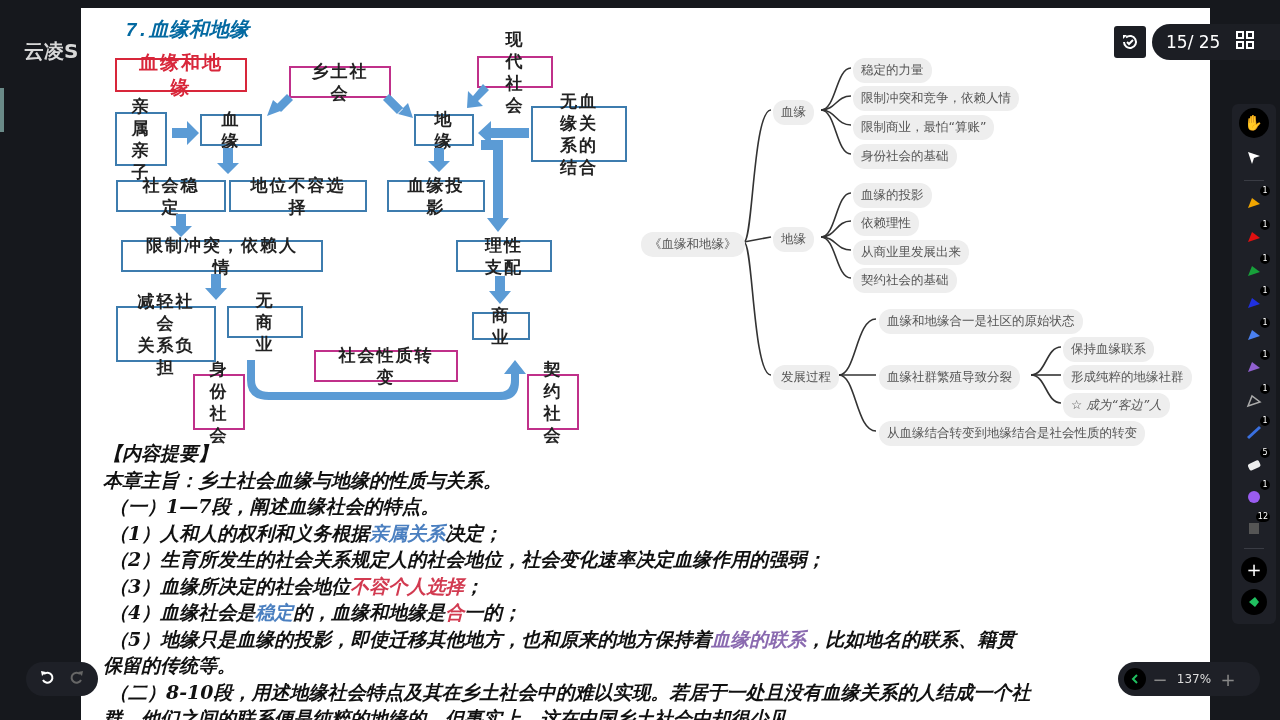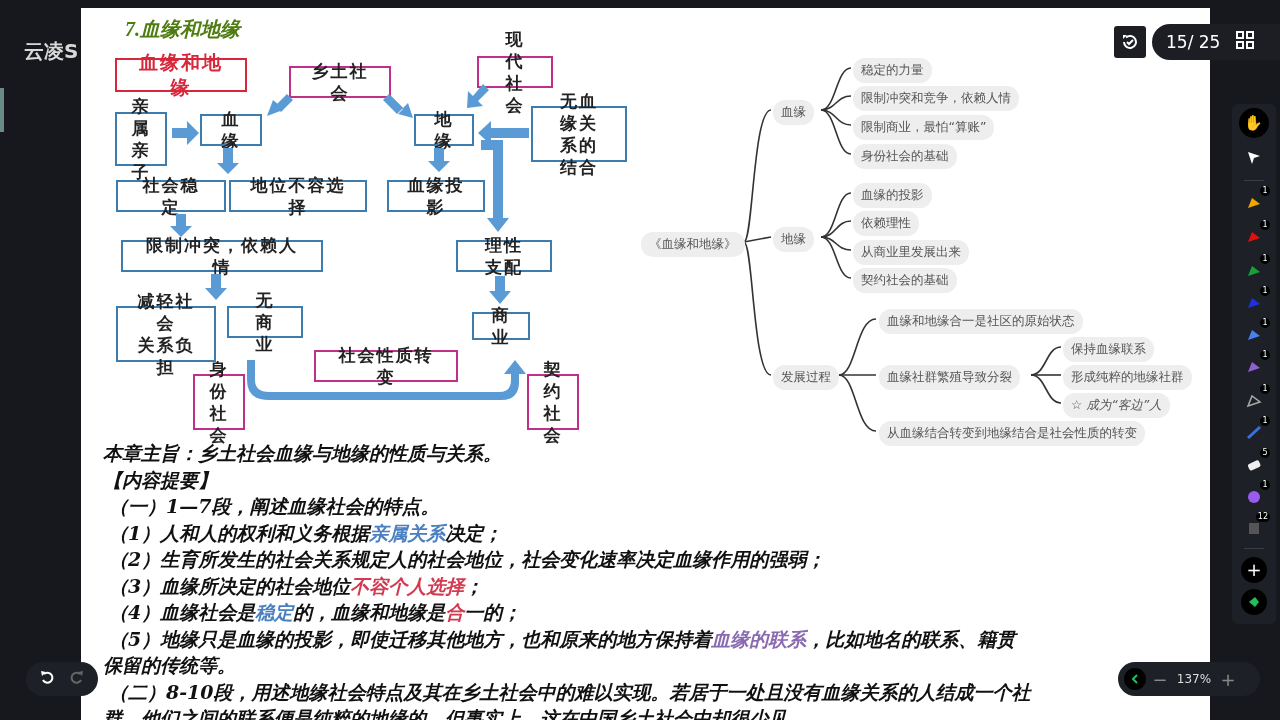--- a/index.html
+++ b/index.html
@@ -2,21 +2,21 @@
 <html><head>
 <meta charset="utf-8">
 <style>
   * { box-sizing: border-box; margin: 0; padding: 0; }
   html, body { width: 1280px; height: 720px; overflow: hidden; background: #16181d; font-family: "DejaVu Sans", sans-serif; }
   .stage { position: relative; width: 1280px; height: 720px; background: #16181d; }
   .left-edge { position: absolute; left: 0; top: 88px; width: 4px; height: 44px; background: #6a8a88; }
   .app-brand { position: absolute; left: 24px; top: 38px; color: #d8d8d8; font-size: 20px; font-weight: bold; }
   .slide { position: absolute; left: 81px; top: 8px; width: 1129px; height: 712px; background: #ffffff; overflow: hidden; }
 
-  .slide-title { position: absolute; left: 44px; top: 8px; font-family: Liberation Serif, serif; font-style: italic; font-weight: bold; font-size: 20px; color: #4d7c0f; }
+  .slide-title { position: absolute; left: 44px; top: 8px; font-family: Liberation Mono, monospace; font-style: italic; font-weight: bold; font-size: 20px; color: #0369a1; }
 
   .fbox { position: absolute; border: 2px solid #3d7cae; background: #fff; font-family: "DejaVu Serif", serif; font-weight: bold; font-size: 17px; color: #222; display: flex; align-items: center; justify-content: center; text-align: center; line-height: 1.3; padding: 2px 18px; letter-spacing: 2px; }
   .fbox.pink { border-color: #c0308a; }
   .fbox.red { border-color: #d8263a; color: #d8263a; font-size: 19px; }
   .arr { position: absolute; }
 
   .mm-node { position: absolute; background: #eeeeee; color: #555; font-size: 12.5px; padding: 4px 8px; white-space: nowrap; border-radius: 12px; }
   .mm-svg { position: absolute; left: 0; top: 0; }
 
   .summary { position: absolute; left: 22px; top: 432px; width: 1100px; font-family: "DejaVu Serif", serif; font-style: italic; font-weight: bold; font-size: 19px; color: #111; line-height: 26.5px; }
@@ -144,22 +144,22 @@
       <div class="mm-node" style="left:772px;top:260px;">契约社会的基础</div>
       <div class="mm-node" style="left:798px;top:301px;">血缘和地缘合一是社区的原始状态</div>
       <div class="mm-node" style="left:798px;top:357px;">血缘社群繁殖导致分裂</div>
       <div class="mm-node" style="left:798px;top:413px;">从血缘结合转变到地缘结合是社会性质的转变</div>
       <div class="mm-node" style="left:982px;top:329px;">保持血缘联系</div>
       <div class="mm-node" style="left:982px;top:357px;">形成纯粹的地缘社群</div>
       <div class="mm-node" style="left:982px;top:385px;font-style:italic;">☆ 成为“客边”人</div>
     </div>
 
     <div class="summary">
+      <div class="ln">【内容提要】</div>
       <div class="ln">本章主旨：乡土社会血缘与地缘的性质与关系。</div>
-      <div class="ln">【内容提要】</div>
       <div class="ln" style="padding-left:6px">（一）1—7段，阐述血缘社会的特点。</div>
       <div class="ln" style="padding-left:6px"><span>（1）人和人的权利和义务根据</span><span class="hl-blue">亲属关系</span><span>决定；</span></div>
       <div class="ln" style="padding-left:6px">（2）生育所发生的社会关系规定人的社会地位，社会变化速率决定血缘作用的强弱；</div>
       <div class="ln" style="padding-left:6px"><span>（3）血缘所决定的社会地位</span><span class="hl-red">不容个人选择</span><span>；</span></div>
       <div class="ln" style="padding-left:6px"><span>（4）血缘社会是</span><span class="hl-blue">稳定</span><span>的，血缘和地缘是</span><span class="hl-red">合</span><span>一的；</span></div>
       <div class="ln" style="padding-left:6px"><span>（5）地缘只是血缘的投影，即使迁移其他地方，也和原来的地方保持着</span><span class="hl-purple">血缘的联系</span><span>，比如地名的联系、籍贯</span></div>
       <div class="ln">保留的传统等。</div>
       <div class="ln" style="padding-left:6px">（二）8-10段，用述地缘社会特点及其在乡土社会中的难以实现。若居于一处且没有血缘关系的人结成一个社</div>
       <div class="ln">群，他们之间的联系便是纯粹的地缘的，但事实上，这在中国乡土社会中却很少见。</div>
     </div>

